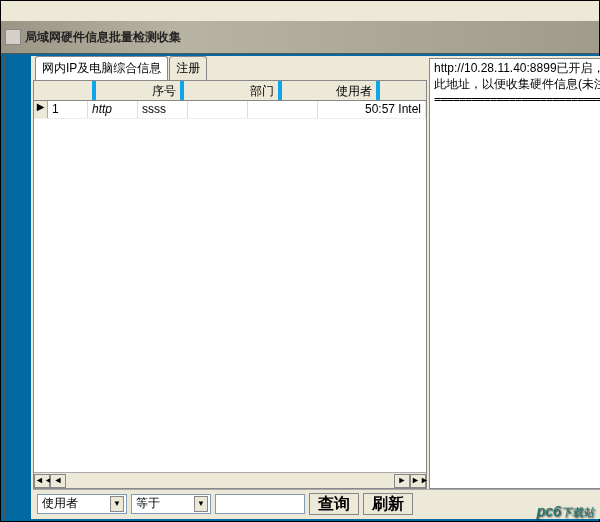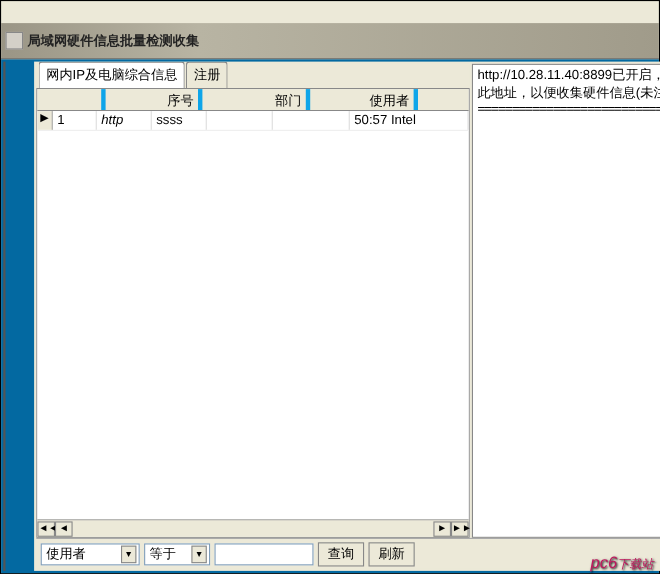--- a/index.html
+++ b/index.html
@@ -215,30 +215,31 @@
   height: 20px;
   border: 1px solid #7f9db9;
   background: #fff;
   width: 90px;
 }
 .btn {
   height: 22px;
   padding: 0 8px;
   border: 1px solid #888;
   background: #ece9d8;
-  font-size: 12px;
+  font-size: 16px;
   cursor: pointer;
+  font-weight: bold;
 }
 .watermark {
   position: absolute;
   right: 6px;
   bottom: 2px;
   font-size: 15px;
   font-style: italic;
-  color: #be185d;
+  color: #0f766e;
   text-shadow: 1px 1px 2px #000;
   font-family: Arial, sans-serif;
   pointer-events: none;
 }
 .watermark small { font-size: 11px; }
 </style>
 </head>
 <body>
 
 <div class="window">
@@ -269,21 +270,21 @@
               <div class="grid-header-cell col-ext"></div>
             </div>
             <div class="grid-body">
               <div class="grid-row">
                 <div class="row-indicator">▶</div>
                 <div class="grid-cell col-seq">1</div>
                 <div class="grid-cell col-dept" style="font-style:italic">http</div>
                 <div class="grid-cell col-user">ssss</div>
                 <div class="grid-cell col-ip"></div>
                 <div class="grid-cell col-mac"></div>
-                <div class="grid-cell col-ext" style="">50:57 Intel</div>
+                <div class="grid-cell col-ext" style="text-align:right">50:57 Intel</div>
               </div>
             </div>
             <div class="hscroll">
               <div class="scroll-btn">◄◄</div>
               <div class="scroll-btn">◄</div>
               <div class="scroll-track"></div>
               <div class="scroll-btn">►</div>
               <div class="scroll-btn">►►</div>
             </div>
           </div>
@@ -296,21 +297,21 @@
           </div>
         </div>
 
       </div>
 
       <div class="bottom-bar">
         <div class="combo" style="width:90px">
           <span>使用者</span>
           <span class="combo-arrow">▼</span>
         </div>
-        <div class="combo" style="width:60px">
+        <div class="combo" style="width:80px">
           <span>等于</span>
           <span class="combo-arrow">▼</span>
         </div>
         <input class="txt-input" value="" style="">
         <button class="btn">查询</button>
         <button class="btn">刷新</button>
       </div>
     </div>
 
   </div>

